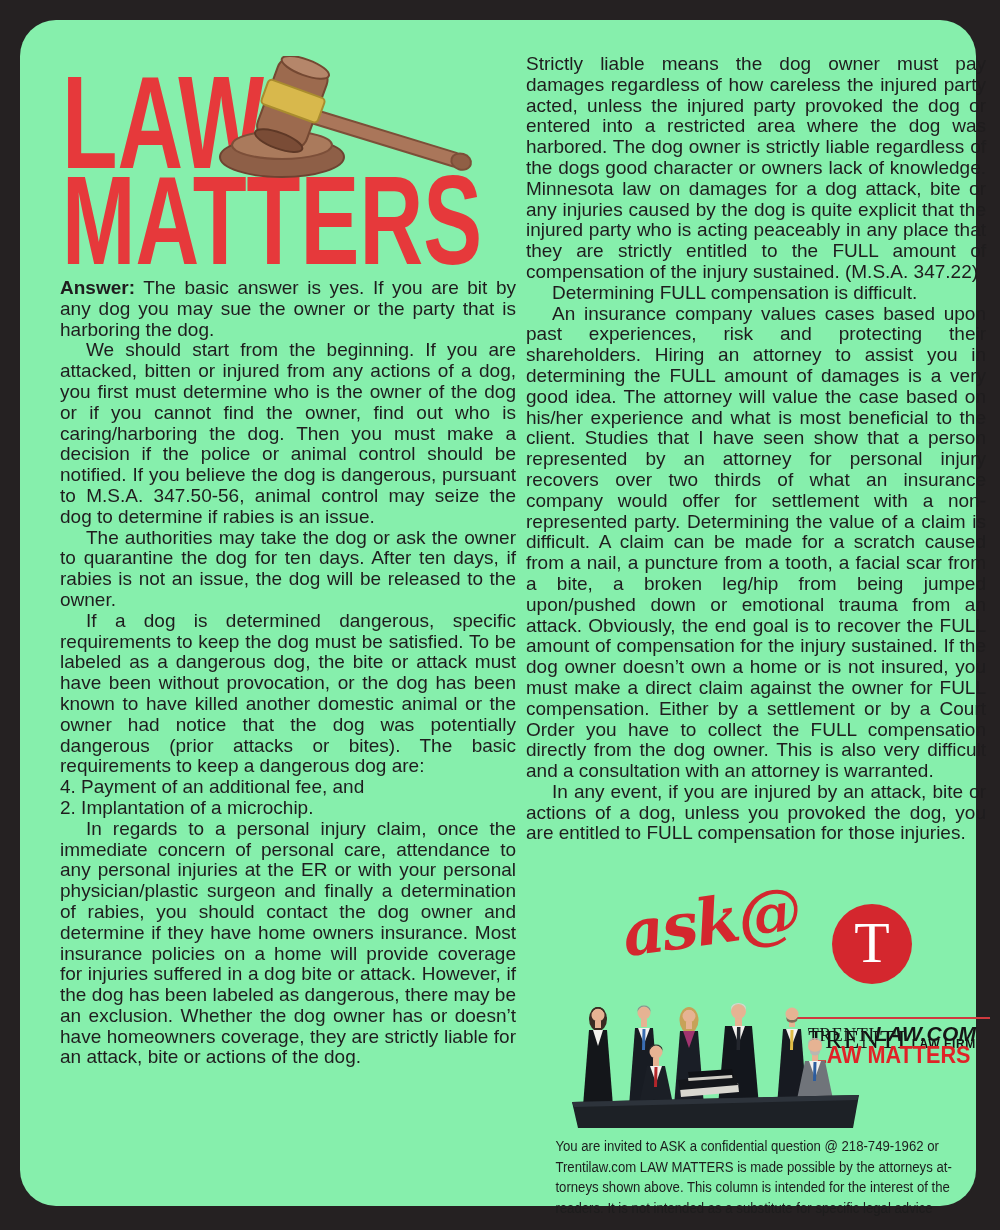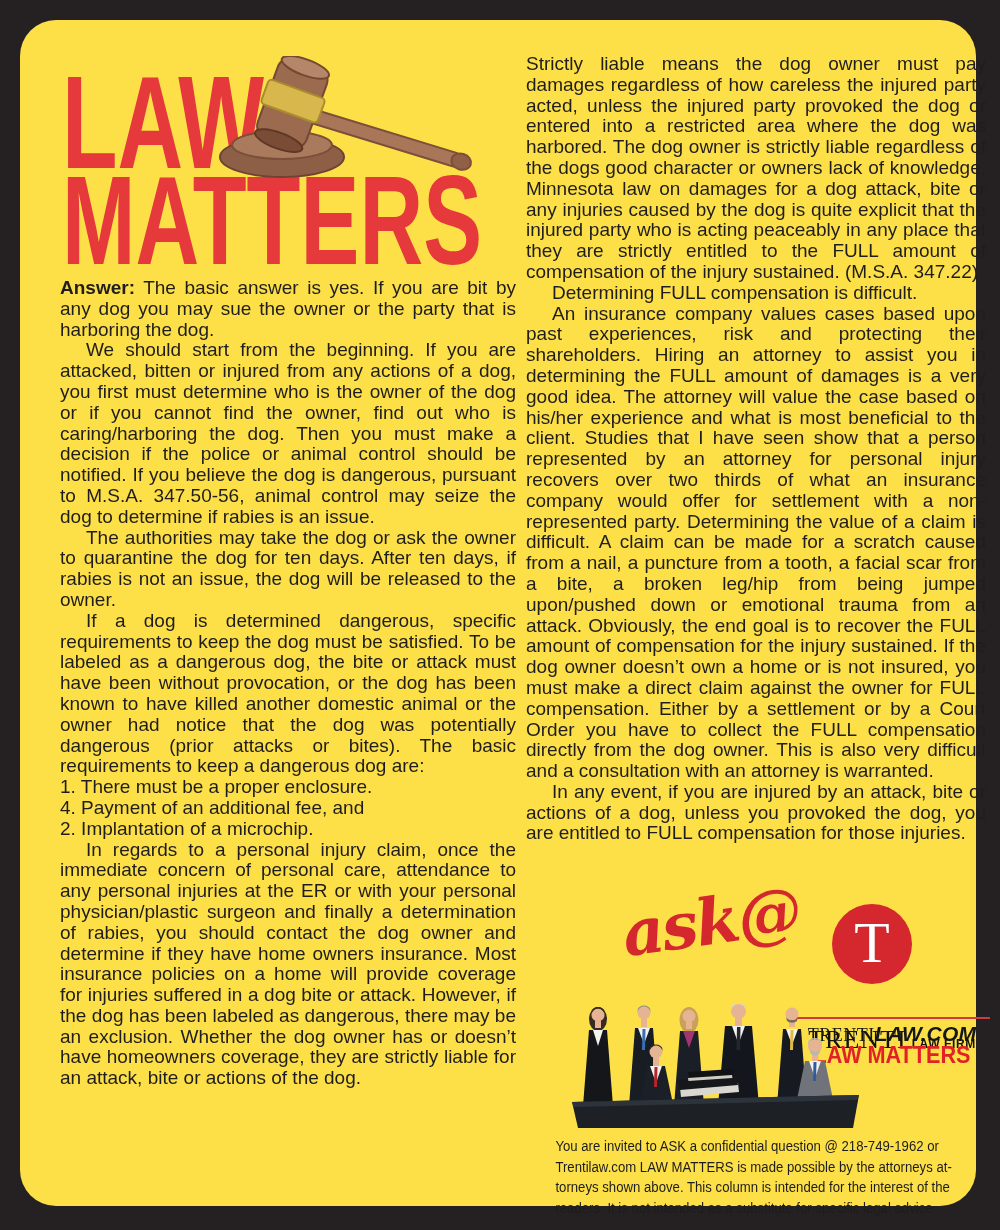--- a/index.html
+++ b/index.html
@@ -5,21 +5,21 @@
   html,body{margin:0;padding:0;}
   body{
     width:1000px;height:1230px;
     background:#252122;
     position:relative;
     font-family:"Liberation Sans",sans-serif;
     overflow:hidden;
   }
   .sheet{
     position:absolute;left:20px;top:20px;width:956px;height:1186px;
-    background:#fde047;border-radius:36px;
+    background:#86efac;border-radius:36px;
   }
   .col{
     position:absolute;color:#1f1d1e;
     font-size:19px;line-height:20.8px;
     text-align:justify;text-justify:inter-word;
   }
   .col-left{left:40px;top:36px;width:456px;height:1168px;}
   .col-right{left:506px;top:34px;width:460px;height:1170px;}
   .col p{margin:0;text-indent:26px;}
   p.no-indent{text-indent:0;}
@@ -106,21 +106,20 @@
     </div>
 
 
     <p class="no-indent answer-para"><span class="lead">Answer:</span><span> The basic answer is yes. If you are bit by any dog you may sue the owner or the party that is harboring the dog.</span></p>
 
     <p>We should start from the beginning. If you are attacked, bitten or injured from any actions of a dog, you first must determine who is the owner of the dog or if you cannot find the owner, find out who is caring/harboring the dog. Then you must make a decision if the police or animal control should be notified. If you believe the dog is dangerous, pursuant to M.S.A. 347.50-56, animal control may seize the dog to determine if rabies is an issue.</p>
     <p>The authorities may take the dog or ask the owner to quarantine the dog for ten days. After ten days, if rabies is not an issue, the dog will be released to the owner.</p>
     <p>If a dog is determined dangerous, specific requirements to keep the dog must be satisfied. To be labeled as a dangerous dog, the bite or attack must have been without provocation, or the dog has been known to have killed another domestic animal or the owner had notice that the dog was potentially dangerous (prior attacks or bites). The basic requirements to keep a dangerous dog are:</p>
 
     <div class="dlist">
-      <div>1. There must be a proper enclosure.</div>
       <div>4. Payment of an additional fee, and</div>
       <div>2. Implantation of a microchip.</div>
     </div>
 
     <p>In regards to a personal injury claim, once the immediate concern of personal care, attendance to any personal injuries at the ER or with your personal physician/plastic surgeon and finally a determination of rabies, you should contact the dog owner and determine if they have home owners insurance. Most insurance policies on a home will provide coverage for injuries suffered in a dog bite or attack. However, if the dog has been labeled as dangerous, there may be an exclusion. Whether the dog owner has or doesn’t have homeowners coverage, they are strictly liable for an attack, bite or actions of the dog.</p>
   </div>
 
   <div class="col col-right">
     <p class="no-indent">Strictly liable means the dog owner must pay damages regardless of how careless the injured party acted, unless the injured party provoked the dog or entered into a restricted area where the dog was harbored. The dog owner is strictly liable regardless of the dogs good character or owners lack of knowledge. Minnesota law on damages for a dog attack, bite or any injuries caused by the dog is quite explicit that the injured party who is acting peaceably in any place that they are strictly entitled to the FULL amount of compensation of the injury sustained. (M.S.A. 347.22)</p>
     <p>Determining FULL compensation is difficult.</p>

